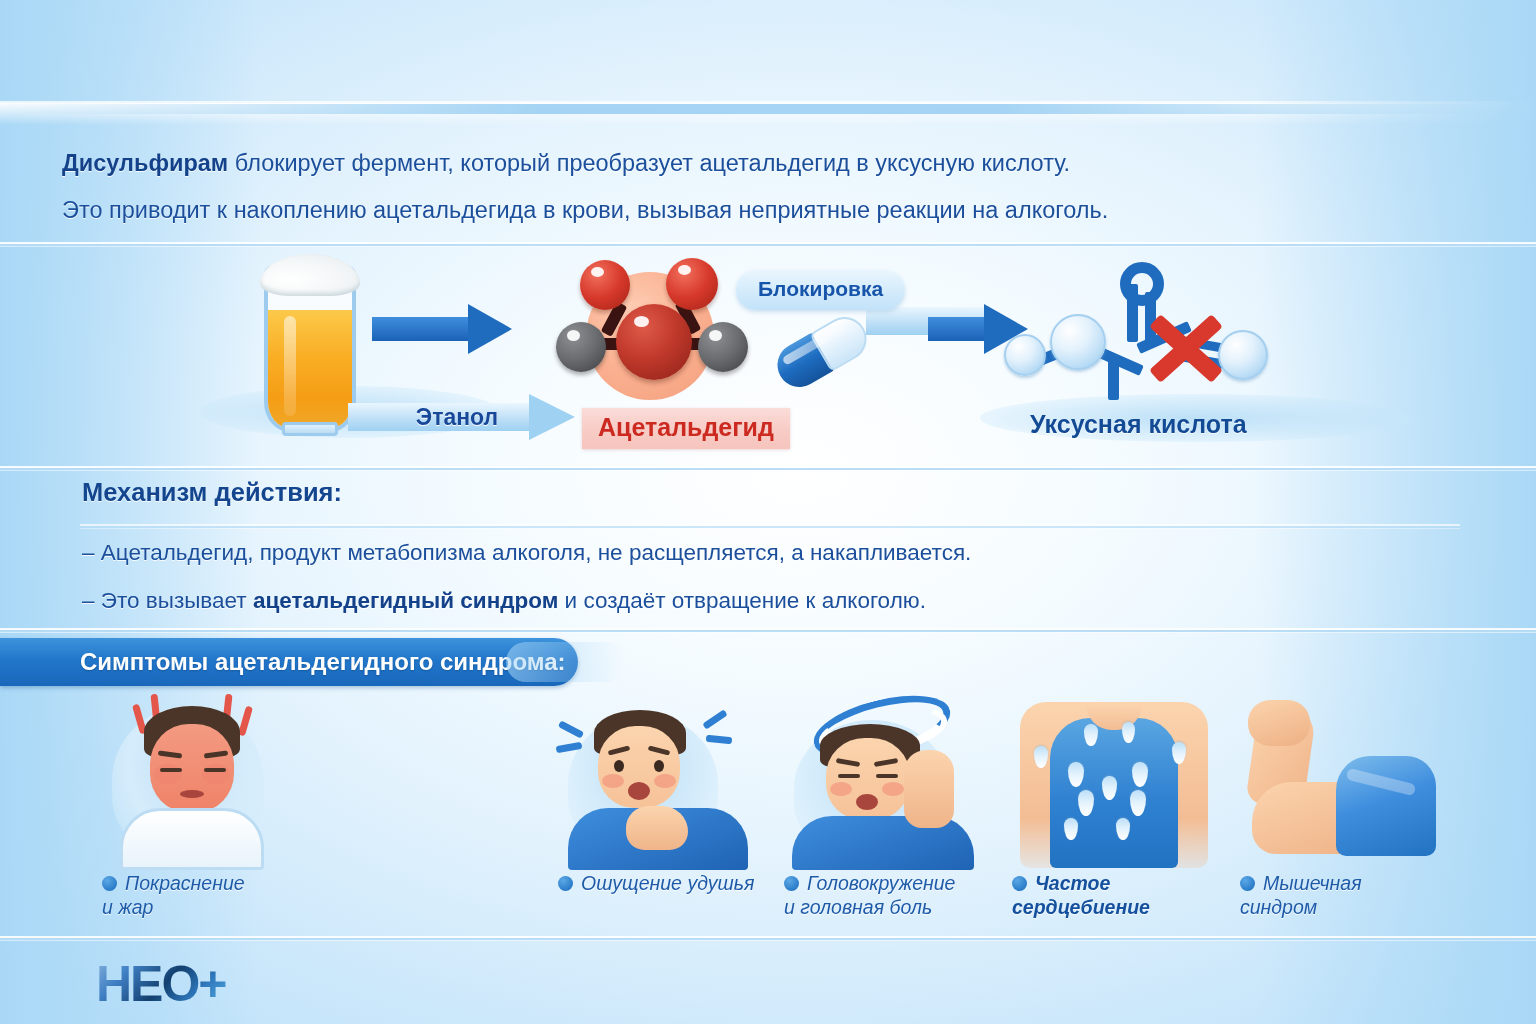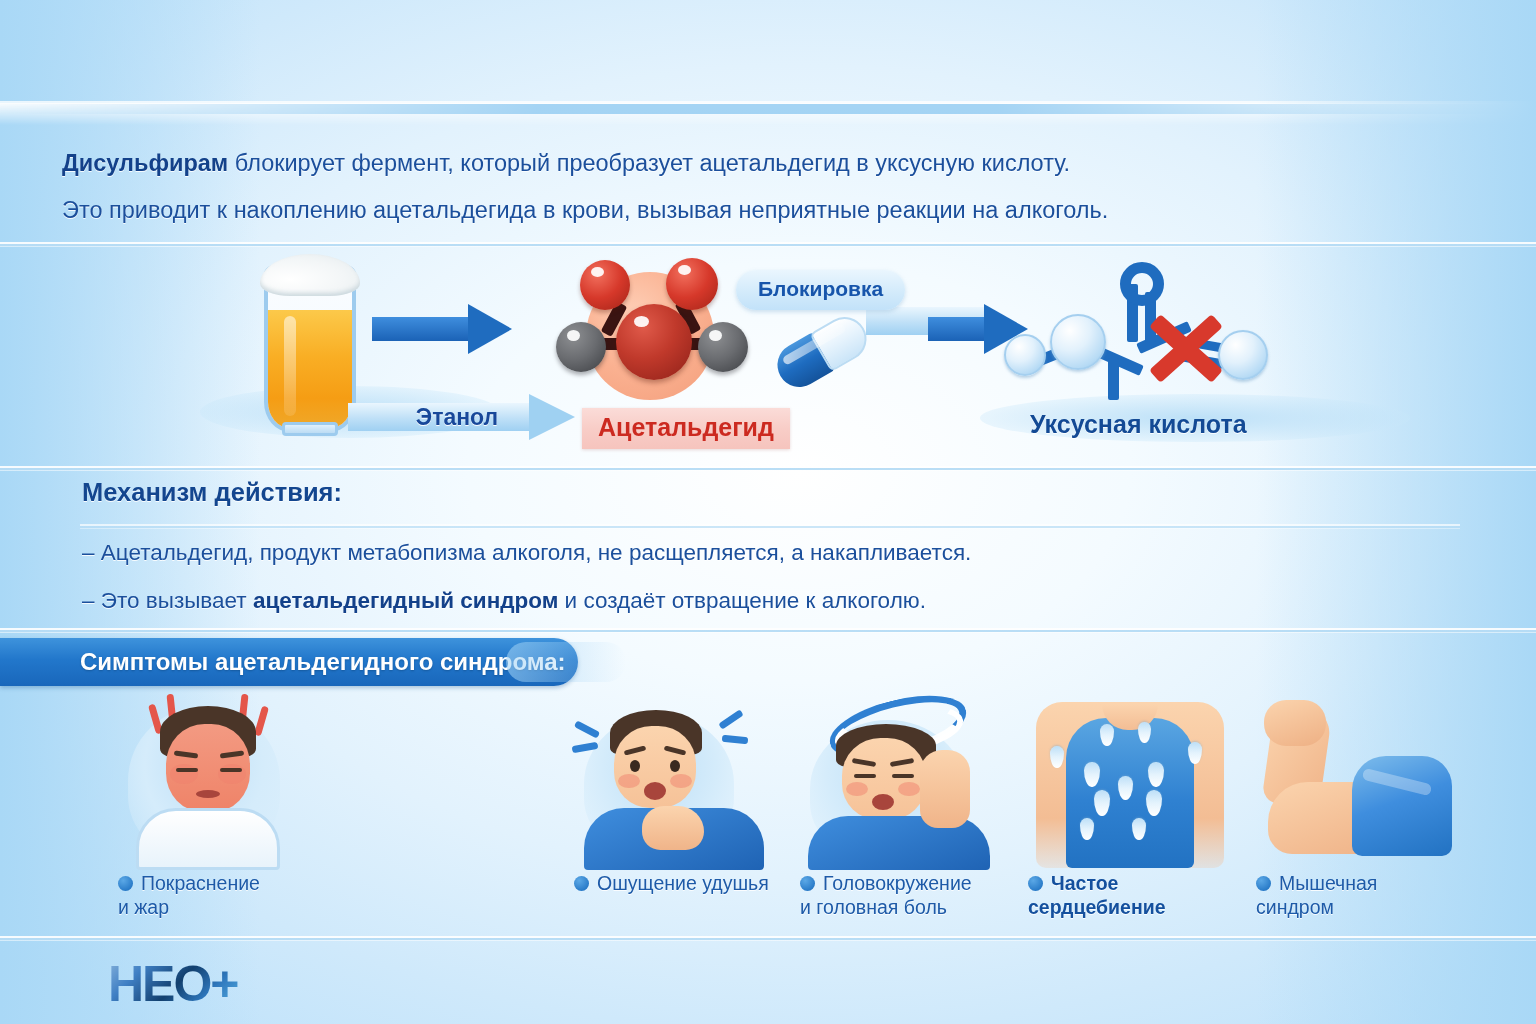--- a/index.html
+++ b/index.html
@@ -238,21 +238,21 @@
   .sym-banner span{
     position:absolute;left:80px;top:10px;color:#fff;font-weight:bold;font-size:24px;
     text-shadow:0 1px 2px rgba(10,55,100,.4);
   }
   .sym-banner .tailglow{
     position:absolute;right:-48px;top:4px;width:120px;height:40px;
     background:linear-gradient(90deg,rgba(160,210,245,.6),rgba(160,210,245,0));
     border-radius:20px;
   }
 
-  .symptoms{position:absolute;left:16px;top:690px;width:1474px;height:250px;z-index:4;}
+  .symptoms{position:absolute;left:0;top:690px;width:1474px;height:250px;z-index:4;font-style:italic;}
   .scell{position:absolute;top:0;width:216px;height:250px;}
   .art{position:absolute;left:0;top:0;width:216px;height:178px;}
   .scap{
     position:absolute;left:6px;top:182px;width:212px;
     color:#1d5aa8;font-size:19.5px;line-height:1.22;font-weight:500;
     text-shadow:0 1px 0 rgba(255,255,255,.85);
   }
   .scap .dot{
     display:inline-block;width:15px;height:15px;border-radius:50%;
     background:radial-gradient(circle at 35% 30%, #5ba8e6, #2a7cc9 70%, #1d66b0 100%);
@@ -272,21 +272,21 @@
   .eye{position:absolute;border-radius:50%;background:#3a2a20;}
   .mouth{position:absolute;border-radius:50%;background:#a8453c;}
   .squig{position:absolute;width:7px;height:30px;background:#e4564a;border-radius:4px;}
   .spark{position:absolute;background:#2f80d2;border-radius:3px;}
   .drop{position:absolute;
     background:linear-gradient(180deg,#ffffff 0%,#e4f3fd 50%,#bddff7 100%);
     border-radius:50% 50% 50% 50% / 70% 70% 35% 35%;
     transform:rotate(180deg);box-shadow:0 1px 2px rgba(120,170,210,.4);}
 
   
-  .logo{position:absolute;left:108px;top:955px;z-index:6;
+  .logo{position:absolute;left:96px;top:955px;z-index:6;
     font-size:50px;font-weight:bold;letter-spacing:-2px;
     background:linear-gradient(135deg,#8fb8de 0%,#3f7fc4 25%,#12406f 52%,#2f78bd 74%,#59b4e4 100%);
     -webkit-background-clip:text;background-clip:text;color:transparent;
     -webkit-text-fill-color:transparent;
   }
 </style>
 </head>
 <body>
 
 <div id="poster">

